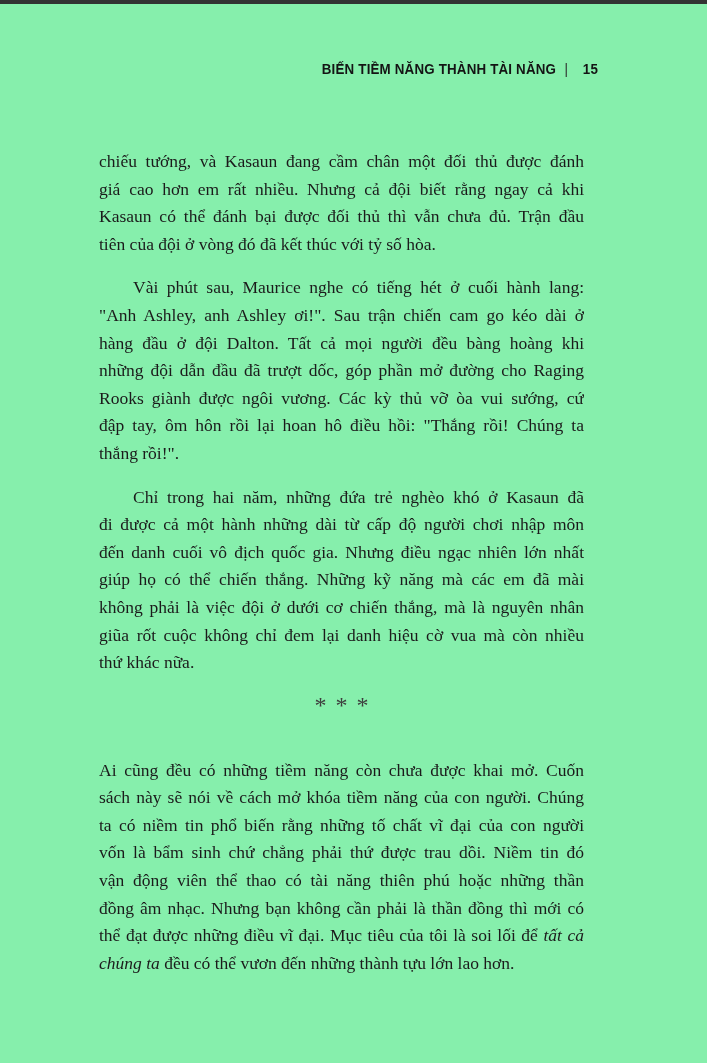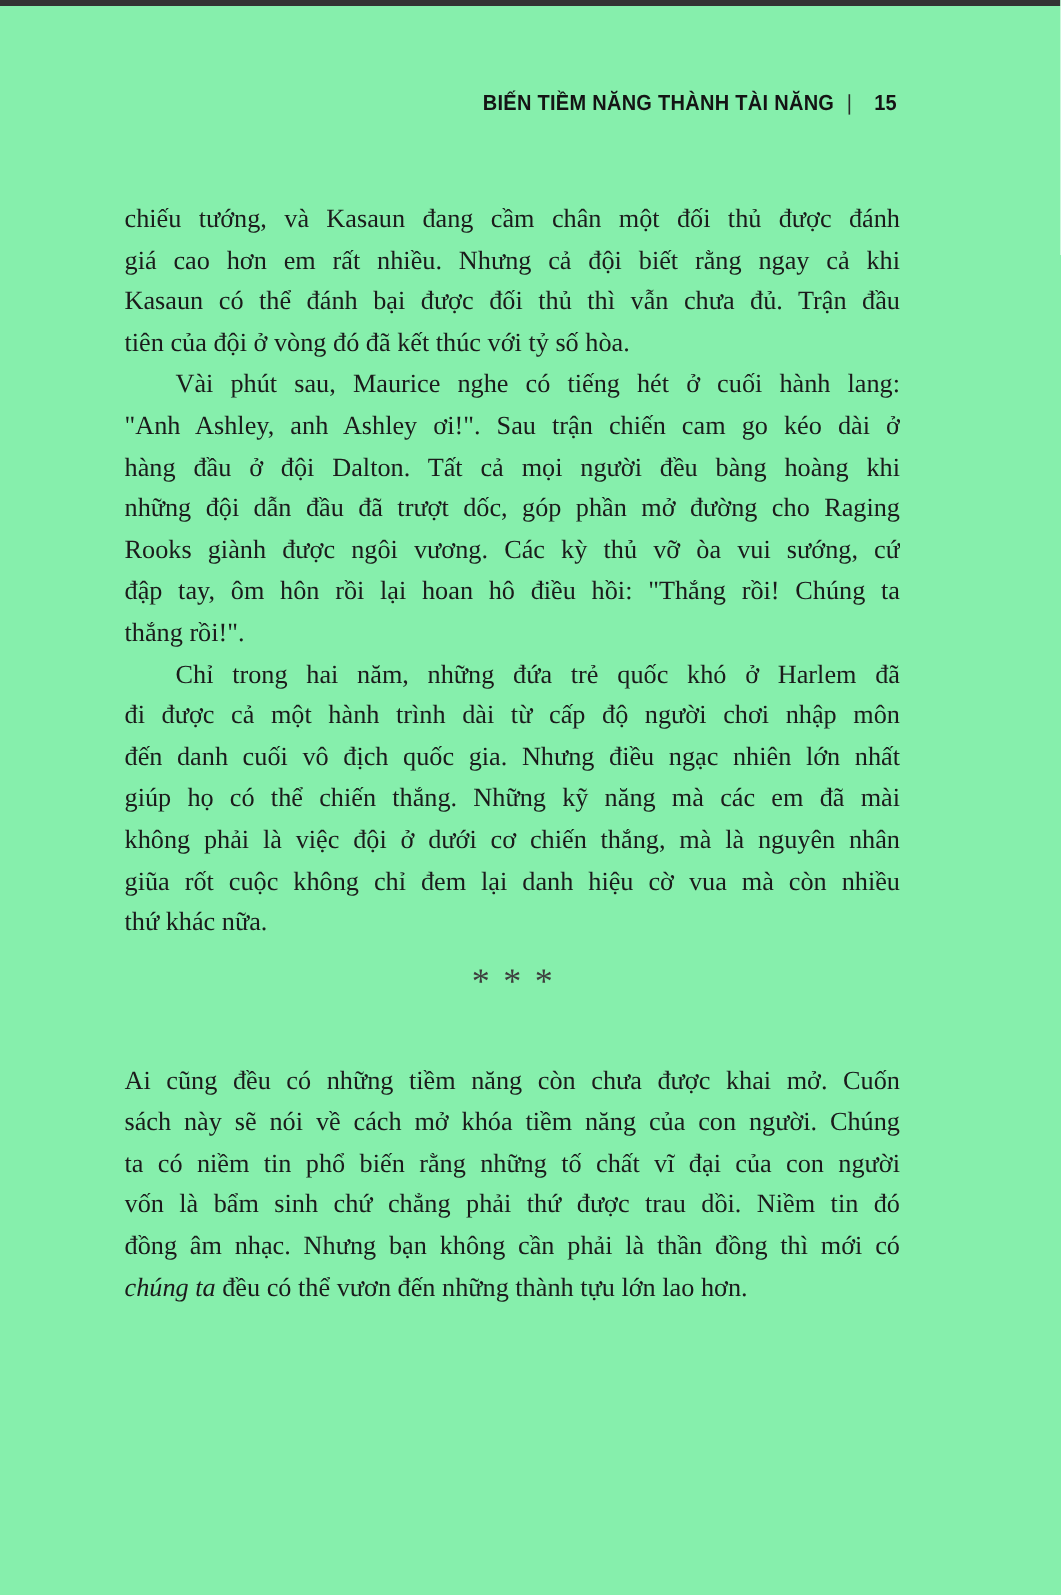--- a/index.html
+++ b/index.html
@@ -44,21 +44,21 @@
     margin: 0 16px 0 9px;
   }
   .body-text {
     position: absolute;
     left: 83px;
     top: 132px;
     width: 517px;
     font-size: 17.5px;
     color: #1b1b1b;
   }
-  .para { margin: 0; }
+  .para { margin: 16px; }
   .line {
     height: 27.6px;
     line-height: 27.6px;
     text-align: justify;
     text-align-last: justify;
     overflow: hidden;
   }
   .line.pl { text-align-last: left; }
   .line.ind { text-indent: 34px; }
   .separator {
@@ -92,31 +92,33 @@
       <div class="para">
         <div class="line ind">Vài phút sau, Maurice nghe có tiếng hét ở cuối hành lang:</div>
         <div class="line">"Anh Ashley, anh Ashley ơi!". Sau trận chiến cam go kéo dài ở</div>
         <div class="line">hàng đầu ở đội Dalton. Tất cả mọi người đều bàng hoàng khi</div>
         <div class="line">những đội dẫn đầu đã trượt dốc, góp phần mở đường cho Raging</div>
         <div class="line">Rooks giành được ngôi vương. Các kỳ thủ vỡ òa vui sướng, cứ</div>
         <div class="line">đập tay, ôm hôn rồi lại hoan hô điều hồi: "Thắng rồi! Chúng ta</div>
         <div class="line pl">thắng rồi!".</div>
       </div>
       <div class="para">
-        <div class="line ind">Chỉ trong hai năm, những đứa trẻ quốc khó ở Harlem đã</div>
-        <div class="line">đi được cả một hành trình dài từ cấp độ người chơi nhập môn</div>
+        <div class="line ind">Chỉ trong hai năm, những đứa trẻ nghèo khó ở Kasaun đã</div>
+        <div class="line">đi được cả một hành những dài từ cấp độ người chơi nhập môn</div>
         <div class="line">đến danh cuối vô địch quốc gia. Nhưng điều ngạc nhiên lớn nhất</div>
         <div class="line">giúp họ có thể chiến thắng. Những kỹ năng mà các em đã mài</div>
         <div class="line">không phải là việc đội ở dưới cơ chiến thắng, mà là nguyên nhân</div>
         <div class="line">giũa rốt cuộc không chỉ đem lại danh hiệu cờ vua mà còn nhiều</div>
         <div class="line pl">thứ khác nữa.</div>
       </div>
       <div class="separator">***</div>
       <div class="para">
         <div class="line">Ai cũng đều có những tiềm năng còn chưa được khai mở. Cuốn</div>
         <div class="line">sách này sẽ nói về cách mở khóa tiềm năng của con người. Chúng</div>
         <div class="line">ta có niềm tin phổ biến rằng những tố chất vĩ đại của con người</div>
         <div class="line">vốn là bẩm sinh chứ chẳng phải thứ được trau dồi. Niềm tin đó</div>
+        <div class="line">vận động viên thể thao có tài năng thiên phú hoặc những thần</div>
         <div class="line">đồng âm nhạc. Nhưng bạn không cần phải là thần đồng thì mới có</div>
+        <div class="line">thể đạt được những điều vĩ đại. Mục tiêu của tôi là soi lối để <i>tất cả</i></div>
         <div class="line pl"><i>chúng ta</i> đều có thể vươn đến những thành tựu lớn lao hơn.</div>
       </div>
     </div>
 </div>
 
 </body></html>

